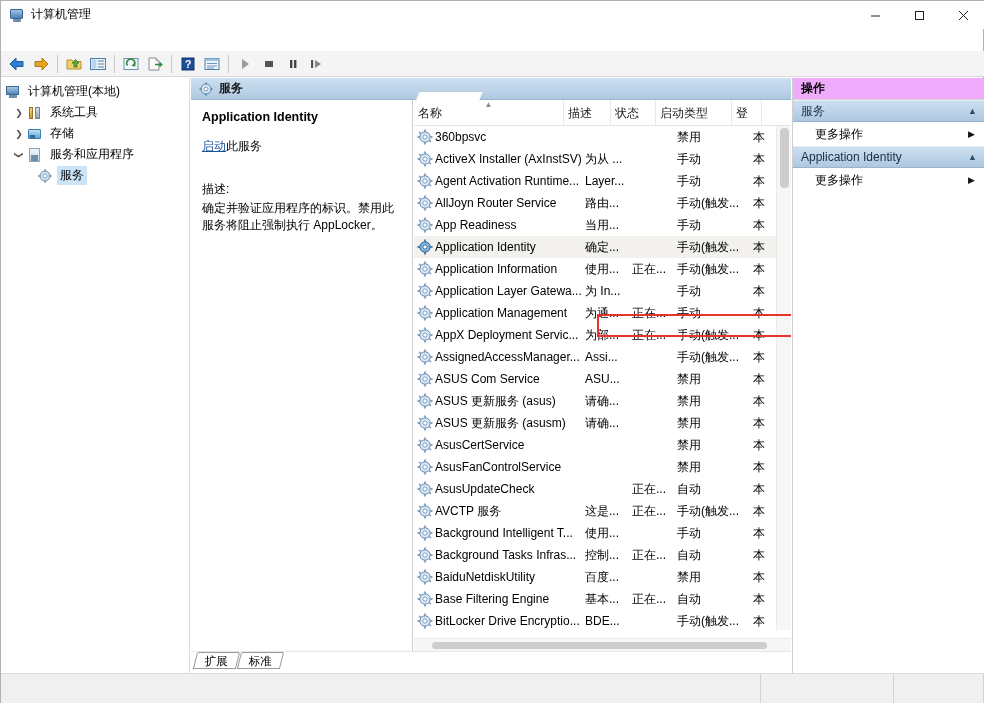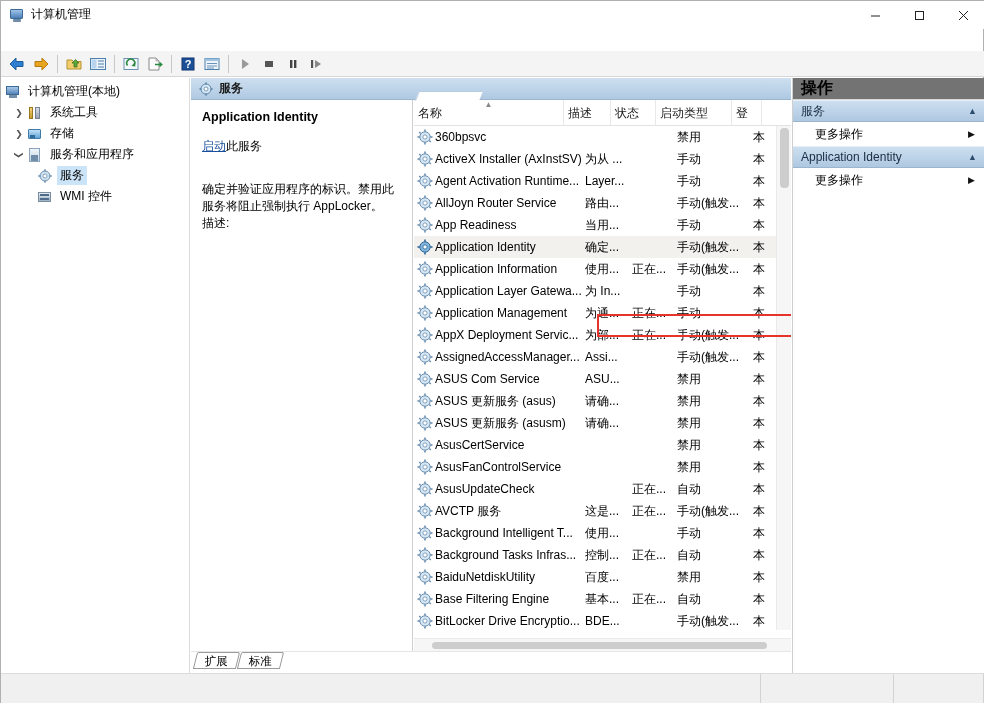--- a/index.html
+++ b/index.html
@@ -353,22 +353,22 @@
   #act-pane {
     position: absolute; left: 791px; top: 0;
     width: 193px; height: 595px;
     background: #ffffff;
     border-left: 1px solid #cfcfcf;
   }
   #act-title {
     height: 22px;
     display: flex; align-items: center;
     padding-left: 8px;
-    font-size: 16px; font-weight: bold; color: #000;
-    background: #737373;
+    font-size: 12px; font-weight: bold; color: #000;
+    background: #f0abfc;
     border-bottom: 1px solid #d7d7d7;
   }
   .act-sec-hdr {
     height: 22px;
     display: flex; align-items: center;
     padding: 0 8px 0 8px;
     background: linear-gradient(#cddff0, #aec8e1);
     border-bottom: 1px solid #9bb5cf;
     border-top: 1px solid #e3eef8;
     font-size: 12px; color: #1a2d42;
@@ -562,28 +562,20 @@
               <g fill="#6f93b3">
                   <rect x="6.2" y="0.3" width="1.6" height="2.2"></rect>
                   <rect x="6.2" y="11.5" width="1.6" height="2.2"></rect>
                   <rect x="0.3" y="6.2" width="2.2" height="1.6"></rect>
                   <rect x="11.5" y="6.2" width="2.2" height="1.6"></rect>
                 </g>
             </svg>
           </div>
           <div class="tlabel">服务</div>
         </div>
-        <div class="tree-row" style="padding-left:36px;">
-          <div class="ticon ic-wmi">
-              <div class="c"></div>
-              <div class="r"></div>
-              <div class="r2"></div>
-            </div>
-          <div class="tlabel">WMI 控件</div>
-        </div>
       </div>
     </div>
 
     <div id="mid-pane">
 
       <div id="mid-tabhdr">
         <div class="gicon">
           <svg viewBox="0 0 14 14" width="14" height="14">
             <circle cx="7" cy="7" r="5" fill="#d8e7f4" stroke="#5d87ab" stroke-width="1"></circle>
             <circle cx="7" cy="7" r="2" fill="#ffffff" stroke="#5d87ab" stroke-width="0.8"></circle>
@@ -595,22 +587,22 @@
               </g>
           </svg>
         </div>
         <div class="lbl">服务</div>
       </div>
       <div id="tab-shape"></div>
 
       <div id="detail-pane">
         <div id="detail-title">Application Identity</div>
         <div id="detail-link-row"><a>启动</a><span>此服务</span></div>
+        <div id="detail-desc-label">描述:</div>
         <div id="detail-desc-text">确定并验证应用程序的标识。禁用此服务将阻止强制执行 AppLocker。</div>
-        <div id="detail-desc-label">描述:</div>
       </div>
 
       <div id="list-pane">
         <div id="list-header">
           <div class="col-hdr c-name">
             <span class="sortarrow">▲</span>
             <span>名称</span>
           </div>
           <div class="col-hdr c-desc">
               <span>描述</span>

